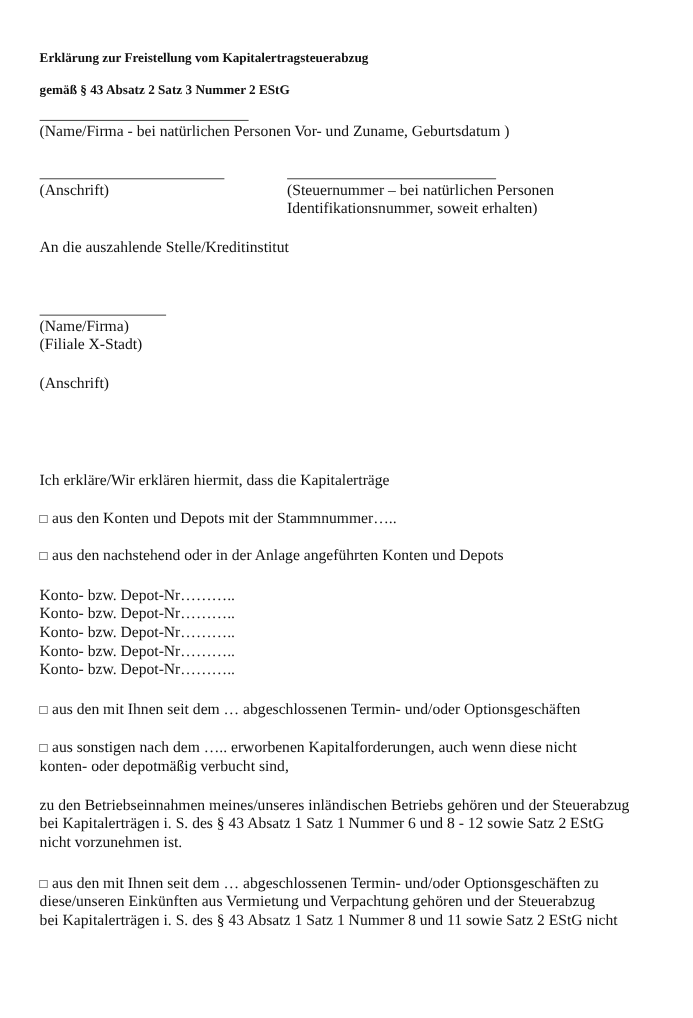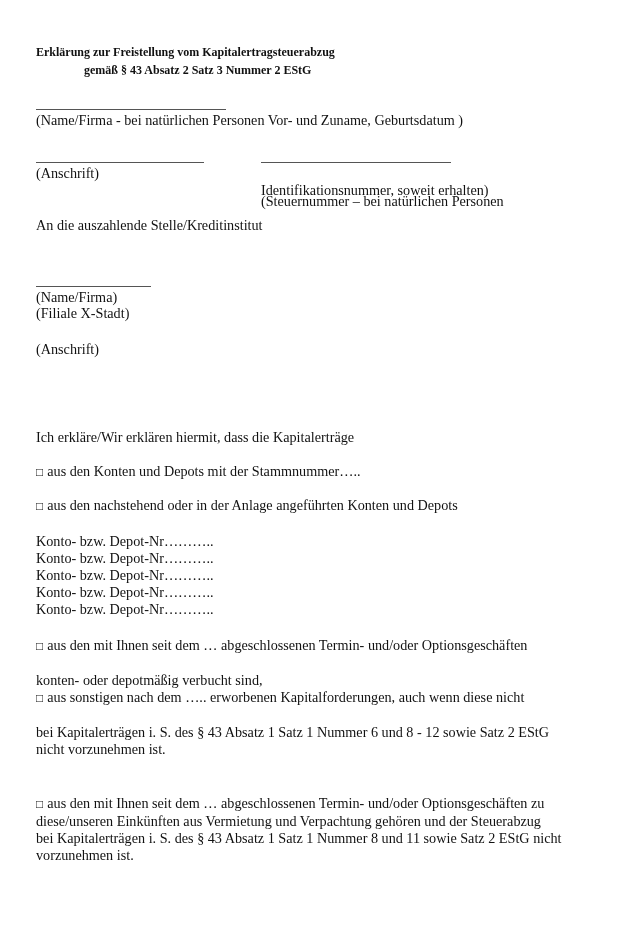--- a/index.html
+++ b/index.html
@@ -12,30 +12,30 @@
     .title { font-weight: bold; font-size: 12px; }
     .line { position: absolute; height: 1px; background: #555555; }
     .box { font-size: 12px; margin-right: 4px; }
   </style>
 </head>
 <body>
 
 <div>
 
   <div class="abs title" style="top:44px;">Erklärung zur Freistellung vom Kapitalertragsteuerabzug</div>
-  <div class="abs title" style="top:62px;margin-left:48px;">gemäß § 43 Absatz 2 Satz 3 Nummer 2 EStG</div>
+  <div class="abs title" style="top:73px;">gemäß § 43 Absatz 2 Satz 3 Nummer 2 EStG</div>
 
   <div class="line" style="left:36px; top:109px; width:190px;"></div>
   <div class="abs" style="top:112px;">(Name/Firma - bei natürlichen Personen Vor- und Zuname, Geburtsdatum )</div>
 
   <div class="line" style="left:36px; top:162px; width:168px;"></div>
   <div class="abs" style="top:165px;">(Anschrift)</div>
 
   <div class="line" style="left:261px; top:162px; width:190px;"></div>
-  <div class="abs" style="left:261px; top:165px;margin-top:28px;">(Steuernummer – bei natürlichen Personen</div>
+  <div class="abs" style="left:261px; top:165px;">(Steuernummer – bei natürlichen Personen</div>
   <div class="abs" style="left:261px; top:182px;text-align:right;">Identifikationsnummer, soweit erhalten)</div>
 
   <div class="abs" style="top:217px;">An die auszahlende Stelle/Kreditinstitut</div>
 
   <div class="abs" style="top:253px;margin-top:36px;">(Name/Firma)</div>
   <div class="line" style="left:36px; top:286px; width:115px;"></div>
 
   <div class="abs" style="top:305px;">(Filiale X-Stadt)</div>
   <div class="abs" style="top:341px;">(Anschrift)</div>
 
@@ -55,29 +55,29 @@
     <div>Konto- bzw. Depot-Nr………..</div>
     <div>Konto- bzw. Depot-Nr………..</div>
     <div>Konto- bzw. Depot-Nr………..</div>
   </div>
 
   <div class="abs" style="top:637px;">
     <span class="box">□</span><span>aus den mit Ihnen seit dem … abgeschlossenen Termin- und/oder Optionsgeschäften</span>
   </div>
 
   <div class="abs" style="top:672px;">
+    <div><span class="box">□</span><span>aus sonstigen nach dem ….. erworbenen Kapitalforderungen, auch wenn diese nicht</span></div>
     <div>konten- oder depotmäßig verbucht sind,</div>
-    <div><span class="box">□</span><span>aus sonstigen nach dem ….. erworbenen Kapitalforderungen, auch wenn diese nicht</span></div>
   </div>
 
   <div class="abs" style="top:724px;">
+    <div>zu den Betriebseinnahmen meines/unseres inländischen Betriebs gehören und der Steuerabzug</div>
     <div>bei Kapitalerträgen i. S. des § 43 Absatz 1 Satz 1 Nummer 6 und 8 - 12 sowie Satz 2 EStG</div>
     <div>nicht vorzunehmen ist.</div>
   </div>
 
   <div class="abs" style="top:795px;">
     <div><span class="box">□</span><span>aus den mit Ihnen seit dem … abgeschlossenen Termin- und/oder Optionsgeschäften zu</span></div>
     <div>diese/unseren Einkünften aus Vermietung und Verpachtung gehören und der Steuerabzug</div>
     <div>bei Kapitalerträgen i. S. des § 43 Absatz 1 Satz 1 Nummer 8 und 11 sowie Satz 2 EStG nicht</div>
-    <div>vorzunehmen ist.</div>
   </div>
 
 </div>
 
 </body></html>

